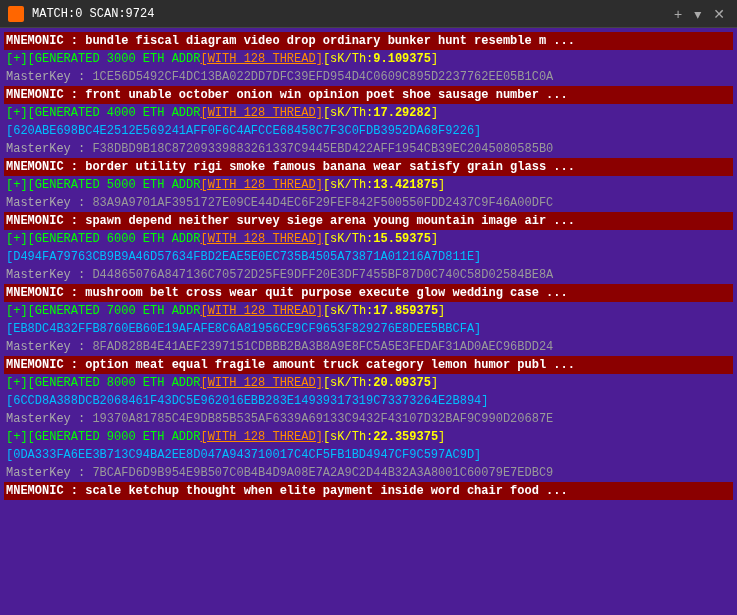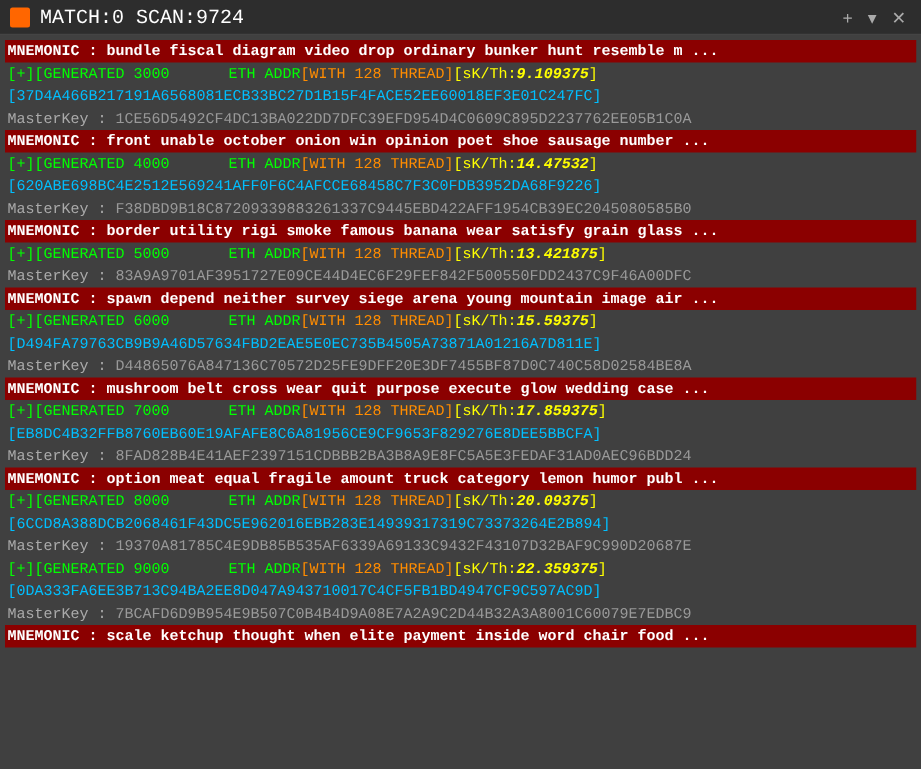--- a/index.html
+++ b/index.html
@@ -27,37 +27,37 @@
     }
     .title-bar-icon {
       width: 16px;
       height: 16px;
       background: #ff6600;
       display: inline-block;
       border-radius: 2px;
     }
     .title-bar-text {
       color: #ffffff;
-      font-size: 16px;
+      font-size: 12px;
       flex: 1;
     }
     .title-bar-controls {
       display: flex;
       gap: 4px;
     }
     .title-bar-btn {
       background: none;
       border: none;
       color: #aaa;
       cursor: pointer;
       font-size: 14px;
       padding: 0 4px;
     }
     .content {
-      background: #404040;
+      background: #4c1d95;
       padding: 4px;
       height: calc(615px - 28px);
       overflow-y: auto;
       overflow-x: hidden;
     }
     .line {
       line-height: 1.5;
       white-space: nowrap;
       overflow: hidden;
       text-overflow: ellipsis;
@@ -71,45 +71,44 @@
     .generated-line {
       color: #00ff00;
     }
     .addr-line {
       color: #00bfff;
     }
     .masterkey-line {
       color: #888888;
     }
     .gen-tag { color: #00ff00; }
-    .eth-tag { color: #00ff00; margin-left: 40px; }
-    .with-tag { color: #ff8c00; }
+    .eth-tag { color: #00ff00; }
+    .with-tag { color: #ff8c00; text-decoration: underline; }
     .sk-tag { color: #ffff00; margin-top: 32px; }
-    .sk-val { color: #ffff00; font-weight: bold; font-style: italic; }
+    .sk-val { color: #ffff00; font-weight: bold; }
   </style>
 </head>
 <body>
 
 <div class="title-bar">
   <span class="title-bar-icon"></span>
   <span class="title-bar-text">MATCH:0 SCAN:9724</span>
   <div class="title-bar-controls">
     <button class="title-bar-btn">+</button>
     <button class="title-bar-btn">▾</button>
     <button class="title-bar-btn">✕</button>
   </div>
 </div>
 
 <div class="content" id="content">
 <div class="line mnemonic-line">MNEMONIC : bundle fiscal diagram video drop ordinary bunker hunt resemble m ...</div>
     <div class="line generated-line"><span class="gen-tag">[+][GENERATED </span><span class="gen-tag">3000</span><span class="eth-tag"> ETH ADDR</span><span class="with-tag">[WITH 128 THREAD]</span><span class="sk-tag">[sK/Th:</span><span class="sk-val">9.109375</span><span class="sk-tag">]</span></div>
-    <div class="line addr-line">[37D4A466B217191A6568081ECB33BC27D1B15F4FACE52EE60018EF3E01C247FC]</div>
     <div class="line masterkey-line"><span style="color:#aaa">MasterKey : </span><span style="color:#999">1CE56D5492CF4DC13BA022DD7DFC39EFD954D4C0609C895D2237762EE05B1C0A</span></div>
     <div class="line mnemonic-line">MNEMONIC : front unable october onion win opinion poet shoe sausage number ...</div>
-    <div class="line generated-line"><span class="gen-tag">[+][GENERATED </span><span class="gen-tag">4000</span><span class="eth-tag"> ETH ADDR</span><span class="with-tag">[WITH 128 THREAD]</span><span class="sk-tag">[sK/Th:</span><span class="sk-val">14.47532</span><span class="sk-tag">]</span></div>
+    <div class="line generated-line"><span class="gen-tag">[+][GENERATED </span><span class="gen-tag">4000</span><span class="eth-tag"> ETH ADDR</span><span class="with-tag">[WITH 128 THREAD]</span><span class="sk-tag">[sK/Th:</span><span class="sk-val">17.29282</span><span class="sk-tag">]</span></div>
     <div class="line addr-line">[620ABE698BC4E2512E569241AFF0F6C4AFCCE68458C7F3C0FDB3952DA68F9226]</div>
     <div class="line masterkey-line"><span style="color:#aaa">MasterKey : </span><span style="color:#999">F38DBD9B18C87209339883261337C9445EBD422AFF1954CB39EC2045080585B0</span></div>
     <div class="line mnemonic-line">MNEMONIC : border utility rigi smoke famous banana wear satisfy grain glass ...</div>
     <div class="line generated-line"><span class="gen-tag">[+][GENERATED </span><span class="gen-tag">5000</span><span class="eth-tag"> ETH ADDR</span><span class="with-tag">[WITH 128 THREAD]</span><span class="sk-tag">[sK/Th:</span><span class="sk-val">13.421875</span><span class="sk-tag">]</span></div>
     <div class="line masterkey-line"><span style="color:#aaa">MasterKey : </span><span style="color:#999">83A9A9701AF3951727E09CE44D4EC6F29FEF842F500550FDD2437C9F46A00DFC</span></div>
     <div class="line mnemonic-line">MNEMONIC : spawn depend neither survey siege arena young mountain image air ...</div>
     <div class="line generated-line"><span class="gen-tag">[+][GENERATED </span><span class="gen-tag">6000</span><span class="eth-tag"> ETH ADDR</span><span class="with-tag">[WITH 128 THREAD]</span><span class="sk-tag">[sK/Th:</span><span class="sk-val">15.59375</span><span class="sk-tag">]</span></div>
     <div class="line addr-line">[D494FA79763CB9B9A46D57634FBD2EAE5E0EC735B4505A73871A01216A7D811E]</div>
     <div class="line masterkey-line"><span style="color:#aaa">MasterKey : </span><span style="color:#999">D44865076A847136C70572D25FE9DFF20E3DF7455BF87D0C740C58D02584BE8A</span></div>
     <div class="line mnemonic-line">MNEMONIC : mushroom belt cross wear quit purpose execute glow wedding case ...</div>

